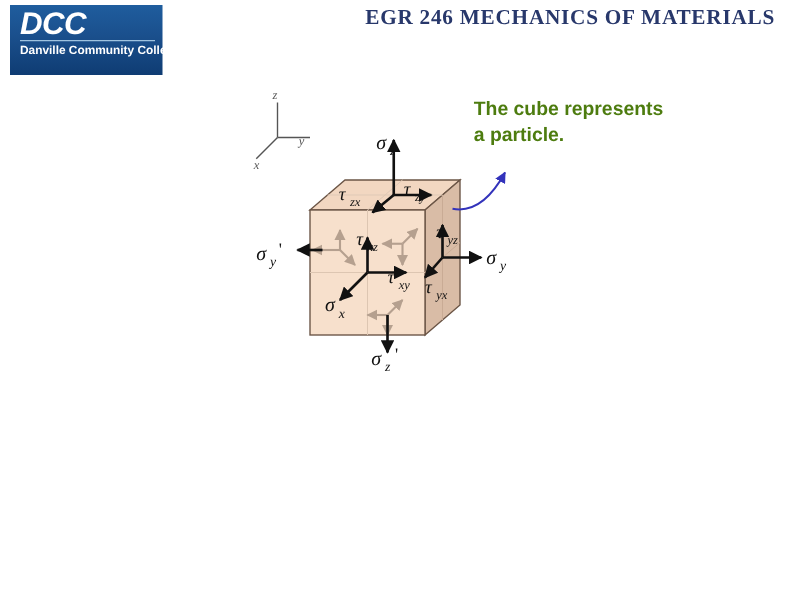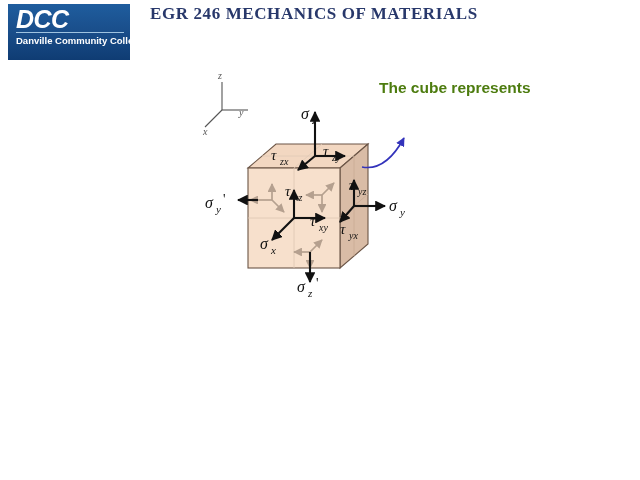--- a/index.html
+++ b/index.html
@@ -49,21 +49,21 @@
     color: #ffffff;
     white-space: nowrap;
   }
 
   
   #title-block {
     position: absolute;
     left: 150px;
     top: 3px;
     width: 470px;
-    text-align: left;
+    text-align: right;
   }
   .title-line {
     font-family: "Liberation Serif", serif;
     font-weight: bold;
     color: #28386b;
     letter-spacing: 0.6px;
     white-space: nowrap;
   }
   #title-line-1 { font-size: 17px; line-height: 21px; }
   #title-line-2 { font-size: 17px; line-height: 22px; }
@@ -262,15 +262,16 @@
         <text x="308" y="297" font-size="11" font-style="italic">z</text>
         <text x="316" y="288" font-size="14">'</text>
       </g>
 
     </g>
   </svg>
   </div>
 
   <div id="callout">
     <div class="callout-line">The cube represents</div>
+    <div class="callout-line">a particle.</div>
   </div>
 
 </div>
 
 </body></html>

